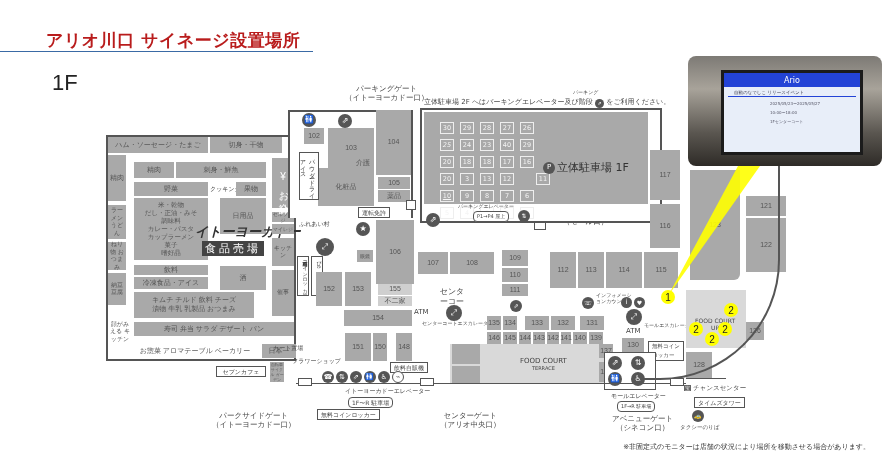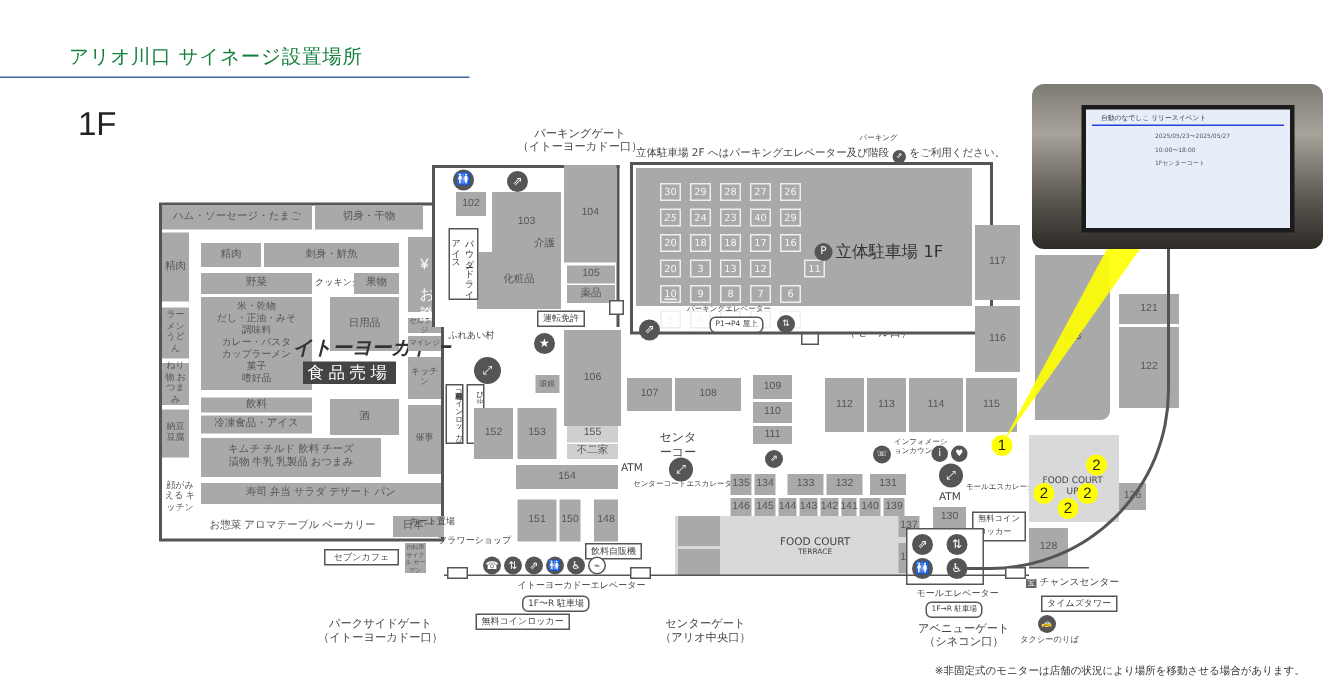--- a/index.html
+++ b/index.html
@@ -1,19 +1,19 @@
 <!DOCTYPE html>
 <html><head>
 <meta charset="utf-8">
 <style>
   * { box-sizing: border-box; margin: 0; padding: 0; }
   html, body { width: 882px; height: 457px; background: #ffffff; overflow: hidden; }
   body { position: relative; font-family: "DejaVu Sans", sans-serif; color: #333; }
   .abs { position: absolute; }
-  .title { left: 46px; top: 29px; font-size: 13px; color: #15803d; letter-spacing: 0.5px; }
+  .title { left: 46px; top: 29px; font-size: 17px; color: #b91c1c; letter-spacing: 0.5px; font-weight: bold; }
   .title-rule { left: 0; top: 51px; width: 313px; height: 1px; background: #3a6aa5; }
   .floor { left: 52px; top: 70px; font-size: 22px; color: #222; font-family: "Liberation Sans", sans-serif; }
   .map { left: 0; top: 0; width: 882px; height: 457px; }
   .shop { position: absolute; background: #a9a9a9; color: #555; font-size: 7px; display: flex; align-items: center; justify-content: center; text-align: center; line-height: 1.25; font-family: "Liberation Sans", sans-serif; }
   .shop.light { background: #cfcfcf; }
   .lbl { position: absolute; font-size: 7px; color: #444; white-space: nowrap; line-height: 1.2; }
   .boxlbl { position: absolute; font-size: 6px; color: #444; border: 1px solid #555; background: #fff; padding: 0 3px; white-space: nowrap; line-height: 9px; }
   .slot { position: absolute; width: 14px; height: 12px; border: 1px solid #eee; color: #f4f4f4; font-size: 6.5px; display: flex; align-items: center; justify-content: center; }
   .icon { position: absolute; width: 14px; height: 14px; border-radius: 50%; background: #555; color: #fff; font-size: 8px; display: flex; align-items: center; justify-content: center; line-height: 1; }
   .marker { position: absolute; width: 14px; height: 14px; border-radius: 50%; background: #ffff00; color: #222; font-size: 10px; display: flex; align-items: center; justify-content: center; font-family: "Liberation Sans", sans-serif; }
@@ -285,20 +285,21 @@
 </svg>
 <div class="marker" style="left:661px;top:290px;">1</div>
 <div class="marker" style="left:724px;top:303px;">2</div>
 <div class="marker" style="left:689px;top:322px;">2</div>
 <div class="marker" style="left:718px;top:322px;">2</div>
 <div class="marker" style="left:705px;top:332px;">2</div>
 
 <div class="abs photo">
   <div class="screen">
     <div class="screen-inner">
+      <div class="screen-head">Ario</div>
       <div class="screen-line">自動のなでしこ リリースイベント</div>
       <div class="screen-row">2025/05/23〜2025/05/27</div>
       <div class="screen-row">10:00〜18:00</div>
       <div class="screen-row">1Fセンターコート</div>
     </div>
   </div>
 </div>
 
 <div class="abs footnote">※非固定式のモニターは店舗の状況により場所を移動させる場合があります。</div>
 

